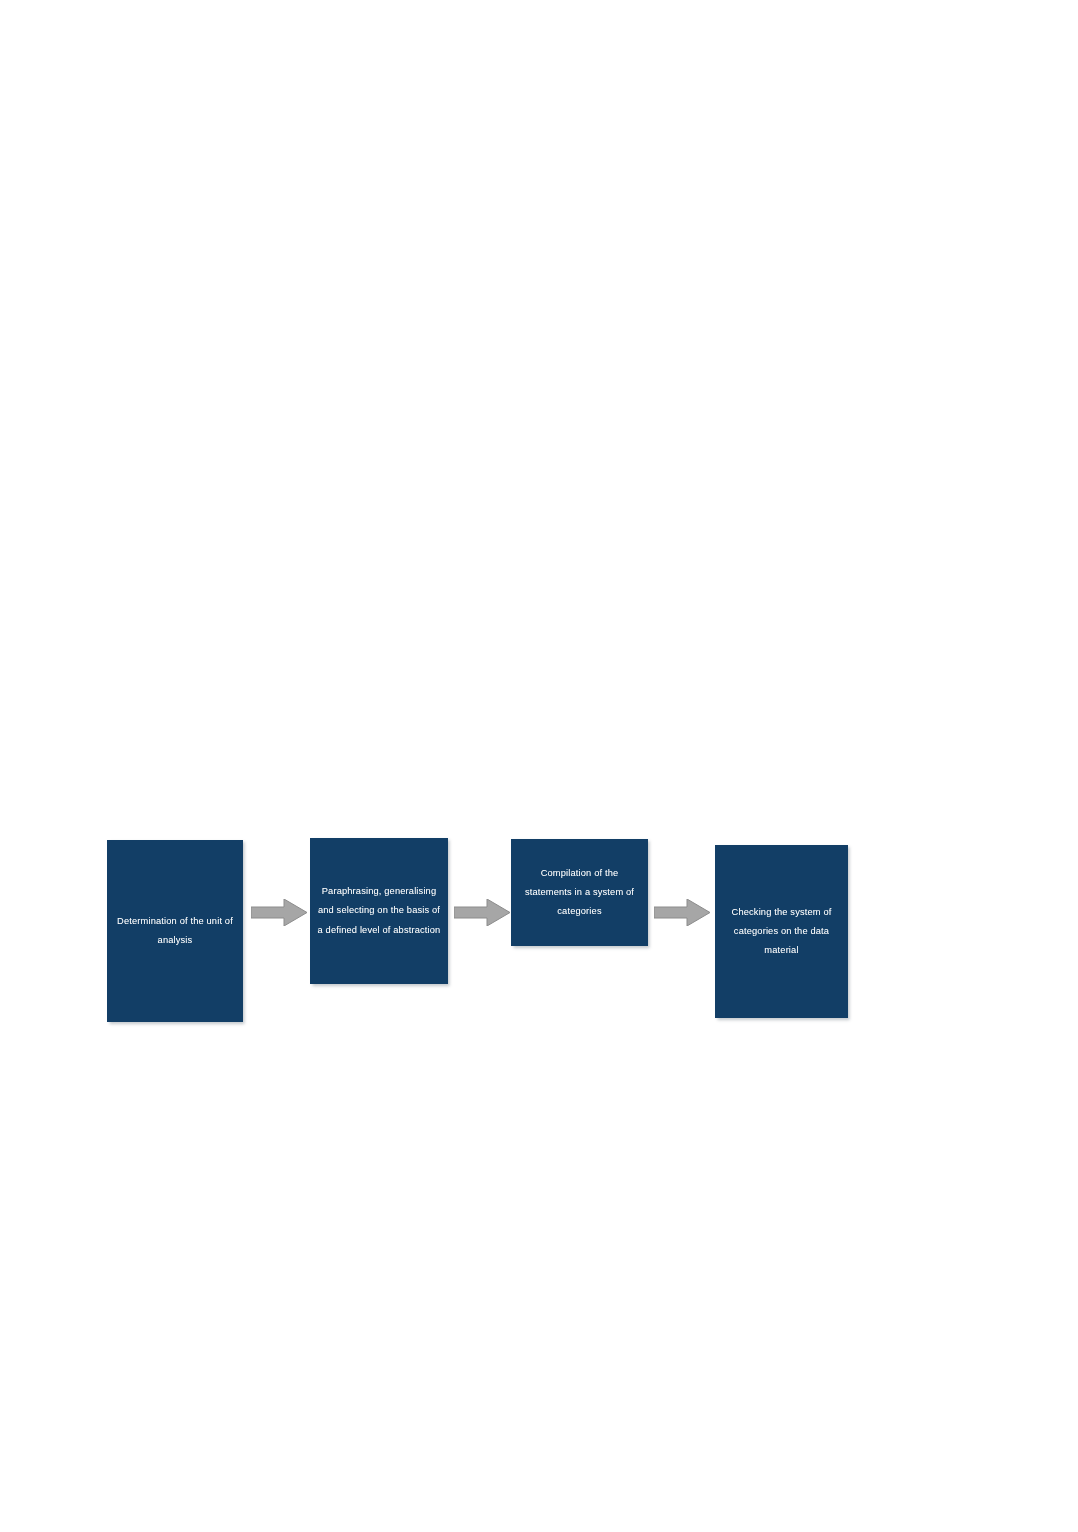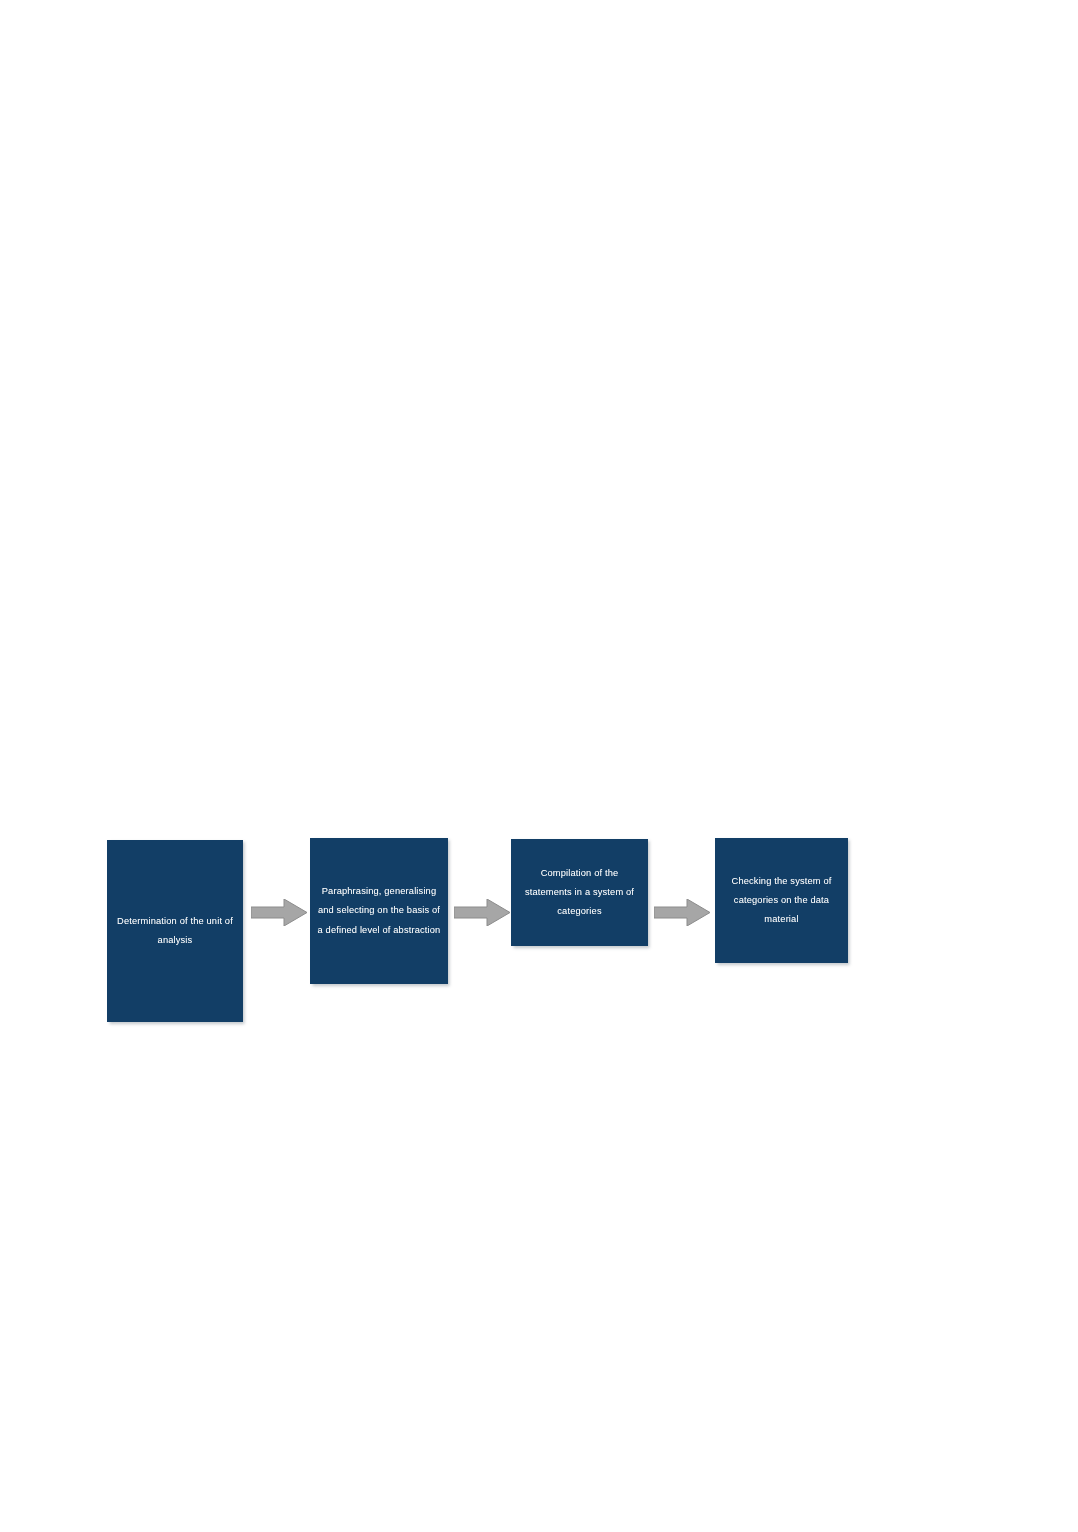--- a/index.html
+++ b/index.html
@@ -54,21 +54,21 @@
     letter-spacing: 0.15px;
     color: #ffffff;
     font-family: "Liberation Sans", sans-serif;
     text-shadow: 0 0 0.6px rgba(255,255,255,0.25);
   }
 
   
   #step-1 { left: 0px;   top: 2px; width: 136px; height: 182px; }
   #step-2 { left: 203px; top: 0px; width: 138px; height: 146px; }
   #step-3 { left: 404px; top: 1px; width: 137px; height: 107px; }
-  #step-4 { left: 608px; top: 0; width: 133px; height: 125px; }
+  #step-4 { left: 608px; top: 7px; width: 133px; height: 173px; }
 
   
   .flow-arrow {
     position: absolute;
     top: 61px;
     width: 56px;
     height: 27px;
   }
   #arrow-1 { left: 144px; }
   #arrow-2 { left: 347px; }

